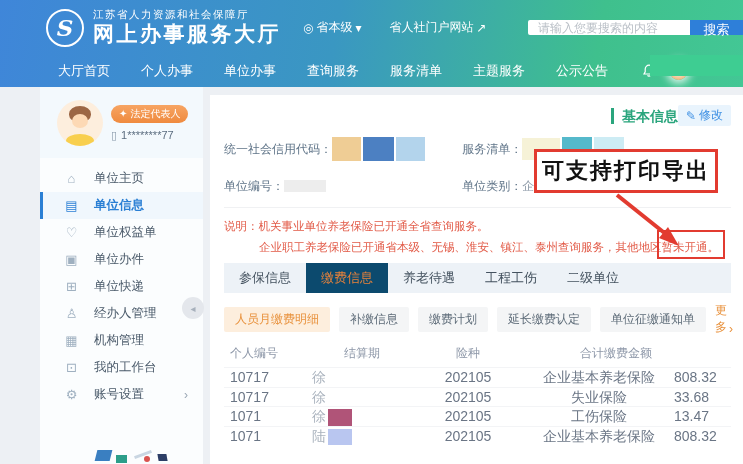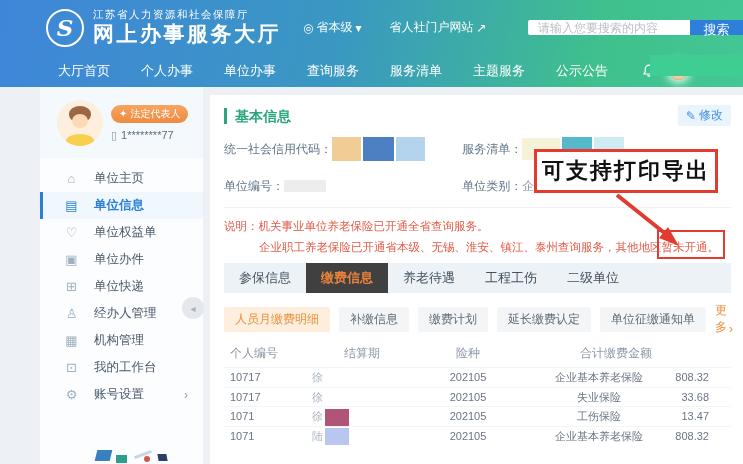--- a/index.html
+++ b/index.html
@@ -56,52 +56,52 @@
   .i1{left:56px;bottom:3px;width:15px;height:11px;background:#3a7fc1;transform:skewX(-14deg);}
   .i2{left:76px;bottom:1px;width:11px;height:8px;background:#2c9e8a;}
   .i3{left:94px;bottom:8px;width:18px;height:3px;background:#c9d6e2;transform:rotate(-20deg);}
   .i4{left:104px;bottom:2px;width:6px;height:6px;background:#d9534f;border-radius:50%;}
   .i5{left:118px;bottom:3px;width:9px;height:7px;background:#2c3e66;transform:skewX(10deg);}
   .collapse{position:absolute;left:182px;top:297px;width:22px;height:22px;border-radius:50%;background:#e4e7ec;
             color:#a7b0bc;display:flex;align-items:center;justify-content:center;font-size:10px;z-index:6;cursor:pointer;}
 
   
   .panel{position:absolute;left:210px;top:95px;right:0;bottom:0;background:#fff;padding:10px 12px 0 14px;}
-  .panel-head{display:flex;align-items:center;justify-content:space-between;}
+  .panel-head{display:flex;align-items:center;justify-content:flex-end;}
   .ptitle{border-left:3px solid #2aa57d;padding-left:8px;color:#2aa57d;font-weight:bold;font-size:14px;line-height:16px;}
   .edit{background:#e9f4fd;color:#3d8fe3;font-size:12px;padding:2px 8px;border-radius:2px;display:flex;gap:3px;align-items:center;cursor:pointer;}
   .fields{margin-top:10px;display:grid;grid-template-columns:47% 53%;row-gap:11px;}
   .field{display:flex;align-items:center;height:26px;font-size:12px;color:#5f7488;white-space:nowrap;}
   .rb{display:inline-block;height:24px;margin-right:2px;flex:none;}
   .rb-o{width:29px;background:#efcd95;}
   .rb-b{width:31px;background:#4c80c2;}
   .rb-lb{width:29px;background:#b3d4ec;}
   .rb-y{width:38px;height:22px;background:#f6f2d7;}
   .rb-t{width:30px;background:#55b9cb;}
   .rb-c{width:30px;background:#cdecf4;}
   .rb-g{width:42px;height:12px;background:#ededed;}
   .fval{color:#8a97a5;}
   .note{margin-top:8px;padding-top:8px;border-top:1px solid #f0f1f3;font-size:11.5px;color:#e25a47;line-height:1.8;}
   .note2{padding-left:35px;}
   .tabs{margin-top:6px;background:#edf2f7;display:flex;height:30px;}
   .tab{padding:0 15px;line-height:30px;font-size:13px;color:#44525f;cursor:pointer;white-space:nowrap;}
-  .tab.active{background:#404040;color:#e8823a;font-weight:bold;}
+  .tab.active{background:#0c4a6e;color:#e8823a;font-weight:normal;}
   .pills{margin-top:9px;display:flex;align-items:center;}
   .pill-list{display:flex;}
   .pill{font-size:12px;padding:4px 11px;background:#f4f5f6;color:#5d6b78;border-radius:2px;margin-right:9px;cursor:pointer;white-space:nowrap;}
   .pill.active{background:#fdeedd;color:#e8913c;}
   .more{margin-left:auto;margin-right:8px;color:#e8913c;font-size:12px;display:flex;gap:2px;align-items:flex-end;cursor:pointer;text-decoration:none;}
   .table{margin-top:6px;}
   .thead,.trow{display:grid;grid-template-columns:88px 100px 112px 150px 1fr;}
   .thead{color:#8d97a8;font-size:12px;padding:3px 0 5px;}
   .c0{padding-left:6px;text-align:left;}
   .c1{text-align:left;}
   .c2,.c3{text-align:center;}
   .c4{text-align:right;padding-right:22px;}
-  .trow{height:19.5px;line-height:19px;font-size:11px;color:#6a7585;border-top:1px solid #f3f4f6;}
+  .trow{height:19.5px;line-height:19px;font-size:14px;color:#6a7585;border-top:1px solid #f3f4f6;}
   .tc{overflow:hidden;white-space:nowrap;}
   .tc.c1{color:#a9b2bd;}
   .redact{display:inline-block;width:24px;height:17px;vertical-align:middle;margin-left:2px;}
 
   
   .callout{position:absolute;left:534px;top:149px;width:184px;height:44px;background:#fff;border:3px solid #e23b30;
            display:flex;align-items:center;justify-content:center;font-size:22px;font-weight:bold;color:#111;
            font-family:"DejaVu Serif","Liberation Serif",serif;letter-spacing:2px;z-index:20;}
   .arrow{position:absolute;left:595px;top:193px;width:100px;height:62px;z-index:19;}
   .morebox{position:absolute;left:657px;top:230px;width:68px;height:29px;border:2px solid #e23b30;z-index:18;}

